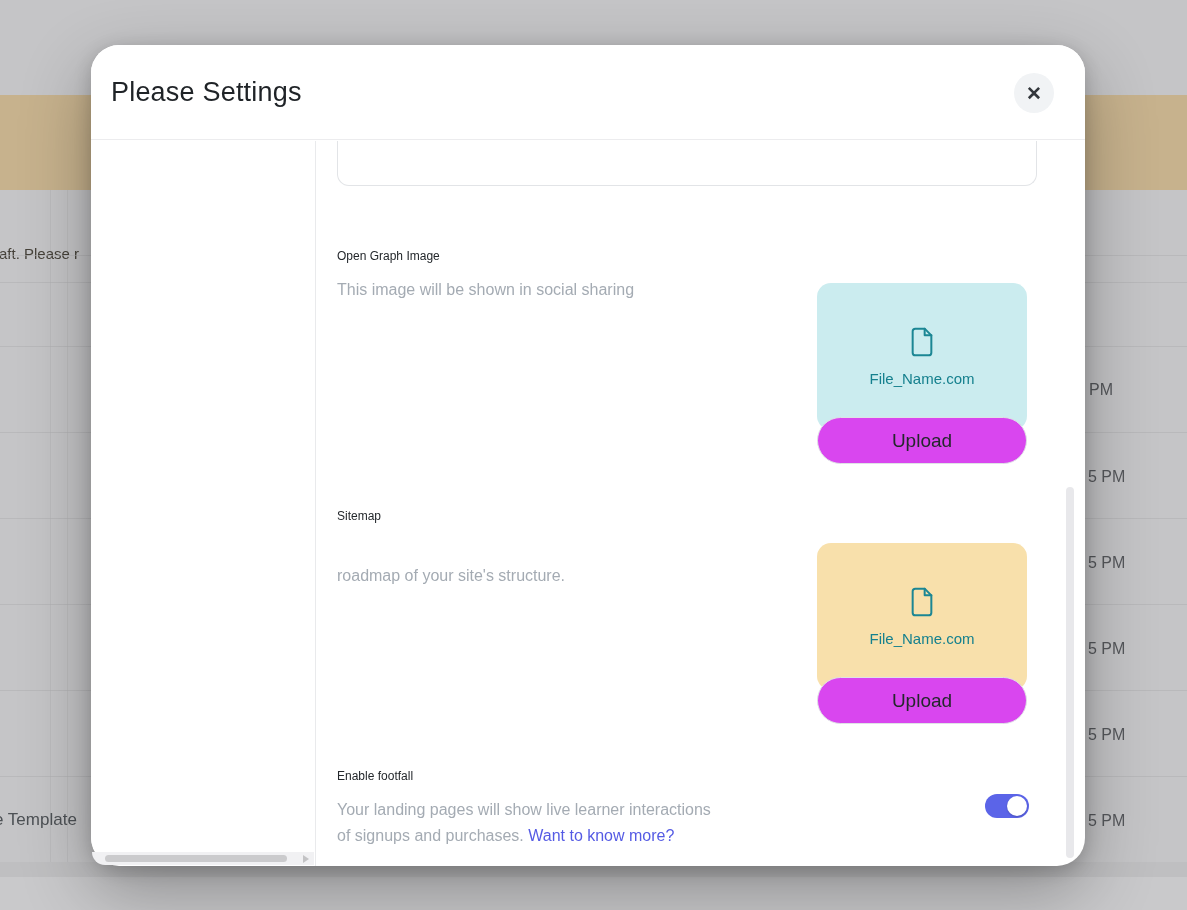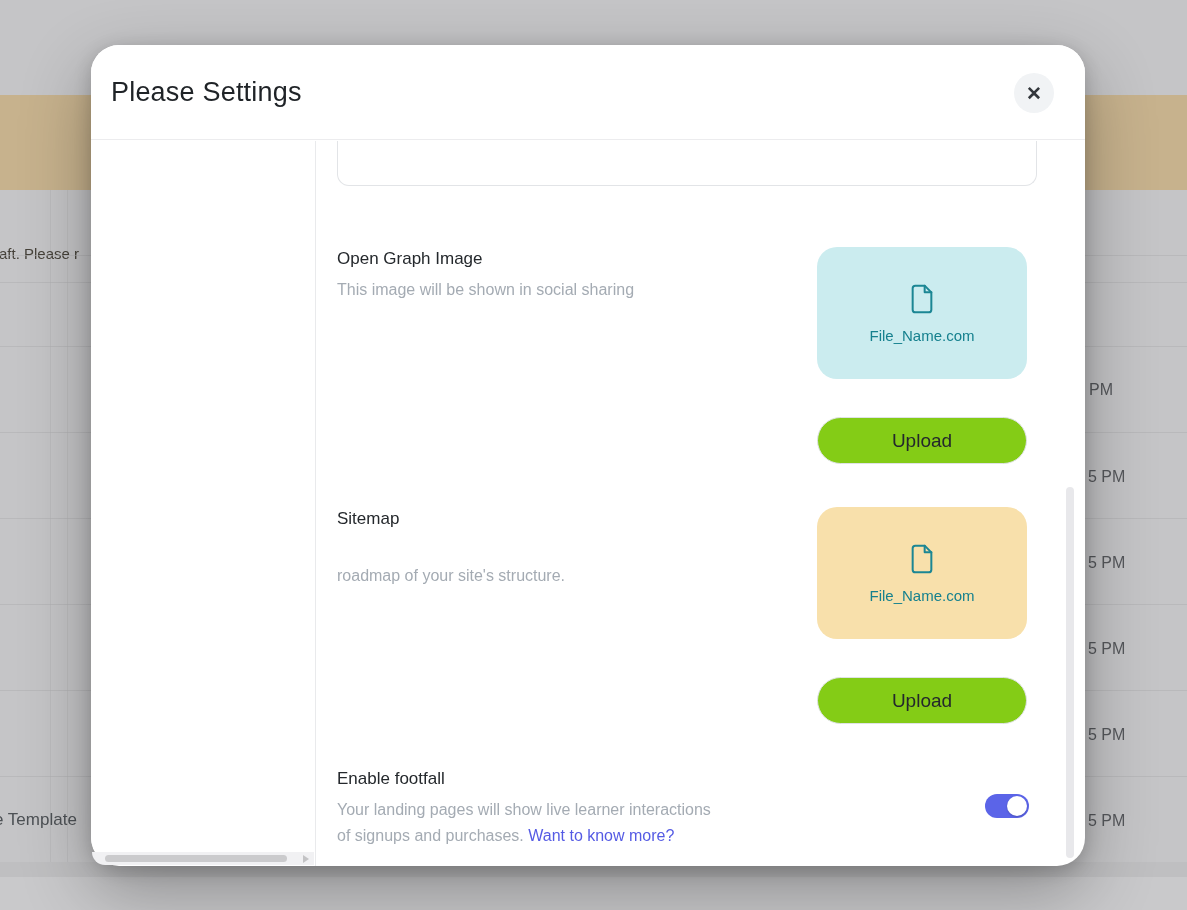--- a/index.html
+++ b/index.html
@@ -28,32 +28,32 @@
   .close-x { font-size:19px; font-weight:700; color:#33373c; line-height:1; }
 
   .left-panel { position:absolute; left:0; top:96px; width:224px; height:724px; background:#fff; border-radius:0 0 0 28px; }
   .panel-divider { position:absolute; left:224px; top:96px; width:1px; height:725px; background:#e9eaec; }
 
   
   .top-field { position:absolute; left:246px; top:96px; width:700px; height:45px; background:#fff;
                border-left:1px solid #e2e4e7; border-right:1px solid #e2e4e7; border-bottom:1px solid #e2e4e7;
                border-radius:0 0 12px 12px; }
 
-  .field-label { position:absolute; font-size:17px; font-weight:500; color:#24282c; }
+  .field-label { position:absolute; font-size:12px; font-weight:500; color:#24282c; }
   .field-desc  { position:absolute; font-size:16px; color:#a4abb3; line-height:26px; }
 
-  .file-box { position:absolute; left:726px; width:210px; height:132px; border-radius:20px;
-              display:flex; flex-direction:column; align-items:center; justify-content:center; gap:12px; cursor:pointer; }
+  .file-box { position:absolute; left:726px; width:210px; height:147px; border-radius:14px;
+              display:flex; flex-direction:column; align-items:center; justify-content:center; gap:12px; cursor:pointer;margin-top:36px; }
   .file-box.cyan { background:#cbecef; }
   .file-box.yellow { background:#f8e0ab; }
   .file-icon { width:32px; height:32px; color:#1b8694; }
   .file-name { font-size:15px; color:#15808e; }
 
   .upload-btn { position:absolute; left:726px; width:210px; height:47px; border-radius:24px;
-                background:#84cc16; border:1px solid #dfe2e6; font-family:inherit; font-size:19px; color:#24282c;
+                background:#d946ef; border:1px solid #dfe2e6; font-family:inherit; font-size:19px; color:#24282c;
                 display:flex; align-items:center; justify-content:center; cursor:pointer; }
 
   .link { color:#555be4; cursor:pointer; }
 
   .toggle { position:absolute; left:894px; top:749px; width:44px; height:24px; border-radius:12px;
             background:#c8ccd2; cursor:pointer; }
   .toggle[data-state="on"] { background:#5b64e8; }
   .toggle .knob { position:absolute; top:2px; left:2px; width:20px; height:20px; border-radius:50%; background:#fff;
                   box-shadow:0 1px 2px rgba(0,0,0,.2); }
   .toggle[data-state="on"] .knob { left:auto; right:2px; }

